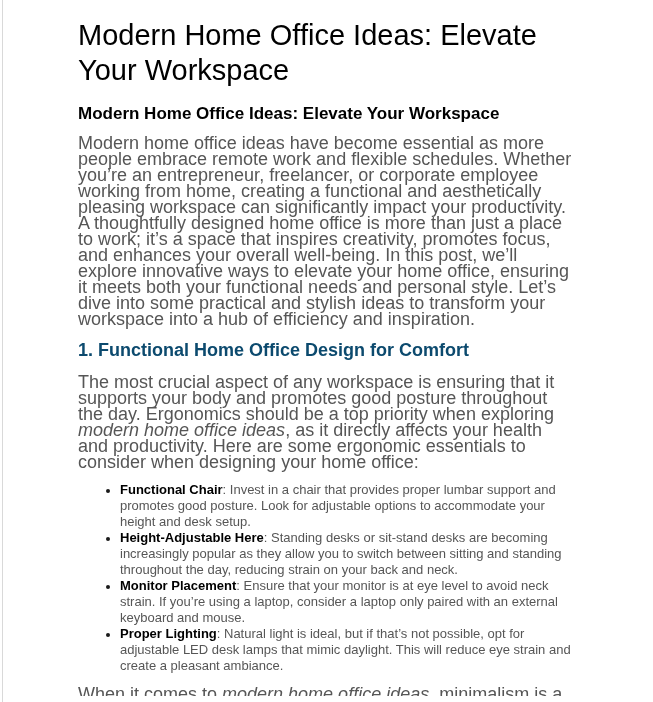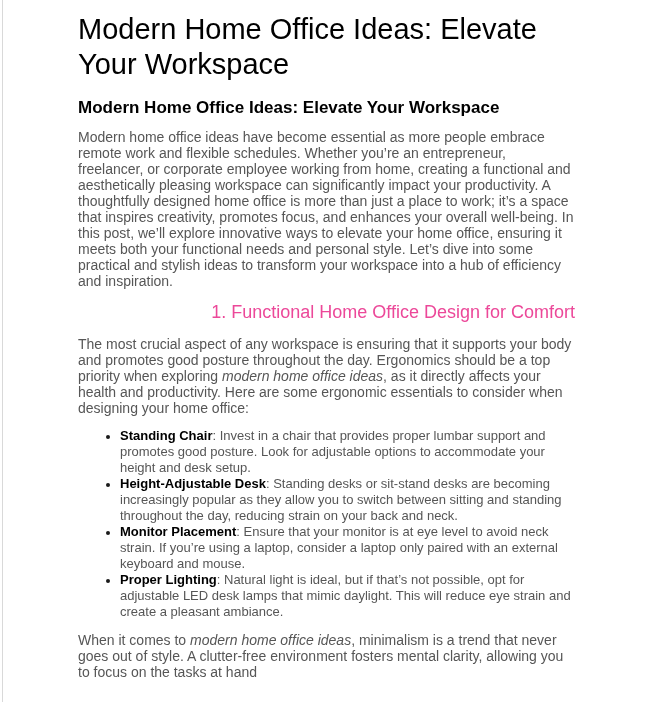--- a/index.html
+++ b/index.html
@@ -8,37 +8,37 @@
     background: #ffffff;
     font-family: "Liberation Sans", "DejaVu Sans", sans-serif;
   }
   .page-edge {
     position: absolute; left: 2px; top: 0; width: 1px; height: 702px;
     background: #d9d9d9;
   }
   .page {
     box-sizing: border-box;
     width: 653px; height: 696px;
-    padding: 12px 78px 0 78px;
+    padding: 18px 78px 0 78px;
     overflow: hidden;
   }
   h1.doc-title {
     font-size: 29px; line-height: 35px; font-weight: 400;
     color: #000000; margin: 0 0 15px 0; letter-spacing: 0;
   }
   h2.article-heading {
     font-size: 17px; line-height: 22px; font-weight: 700;
     color: #000000; margin: 0 0 10px 0;
   }
   h3.section-heading {
-    font-size: 18px; line-height: 23px; font-weight: 400;
-    color: #ec4899; margin: 10px 0 12px 0; text-align: right;
+    font-size: 18px; line-height: 23px; font-weight: 700;
+    color: #0c4a6e; margin: 10px 0 12px 0;
   }
   p.body-text {
-    font-size: 14px; line-height: 16px; color: #565656;
+    font-size: 18px; line-height: 16px; color: #565656;
     margin: 0 0 12px 0;
   }
   ul.bullet-list {
     margin: 0 0 12px 0; padding: 0 0 0 42px;
     list-style-type: disc;
   }
   ul.bullet-list li {
     font-size: 13px; line-height: 16px; color: #565656;
   }
   ul.bullet-list li::marker { color: #1a1a1a; font-size: 12px; }
@@ -56,22 +56,22 @@
 
   <h2 class="article-heading">Modern Home Office Ideas: Elevate Your Workspace</h2>
 
   <p class="body-text">Modern home office ideas have become essential as more people embrace remote work and flexible schedules. Whether you’re an entrepreneur, freelancer, or corporate employee working from home, creating a functional and aesthetically pleasing workspace can significantly impact your productivity. A thoughtfully designed home office is more than just a place to work; it’s a space that inspires creativity, promotes focus, and enhances your overall well-being. In this post, we’ll explore innovative ways to elevate your home office, ensuring it meets both your functional needs and personal style. Let’s dive into some practical and stylish ideas to transform your workspace into a hub of efficiency and inspiration.</p>
 
   <h3 class="section-heading">1. Functional Home Office Design for Comfort</h3>
 
   <p class="body-text"><span>The most crucial aspect of any workspace is ensuring that it supports your body and promotes good posture throughout the day. Ergonomics should be a top priority when exploring </span><em class="kw">modern home office ideas</em><span>, as it directly affects your health and productivity. Here are some ergonomic essentials to consider when designing your home office:</span></p>
 
   <ul class="bullet-list">
-    <li><b class="term">Standing Chair</b><span>: Invest in a chair that provides proper lumbar support and promotes good posture. Look for adjustable options to accommodate your height and desk setup.</span></li>
-    <li><b class="term">Height-Adjustable Desk</b><span>: Standing desks or sit-stand desks are becoming increasingly popular as they allow you to switch between sitting and standing throughout the day, reducing strain on your back and neck.</span></li>
+    <li><b class="term">Functional Chair</b><span>: Invest in a chair that provides proper lumbar support and promotes good posture. Look for adjustable options to accommodate your height and desk setup.</span></li>
+    <li><b class="term">Height-Adjustable Here</b><span>: Standing desks or sit-stand desks are becoming increasingly popular as they allow you to switch between sitting and standing throughout the day, reducing strain on your back and neck.</span></li>
     <li><b class="term">Monitor Placement</b><span>: Ensure that your monitor is at eye level to avoid neck strain. If you’re using a laptop, consider a laptop only paired with an external keyboard and mouse.</span></li>
     <li><b class="term">Proper Lighting</b><span>: Natural light is ideal, but if that’s not possible, opt for adjustable LED desk lamps that mimic daylight. This will reduce eye strain and create a pleasant ambiance.</span></li>
   </ul>
 
 
 
   <p class="body-text"><span>When it comes to </span><em class="kw">modern home office ideas</em><span>, minimalism is a trend that never goes out of style. A clutter-free environment fosters mental clarity, allowing you to focus on the tasks at hand</span></p>
 
 </div>
 

